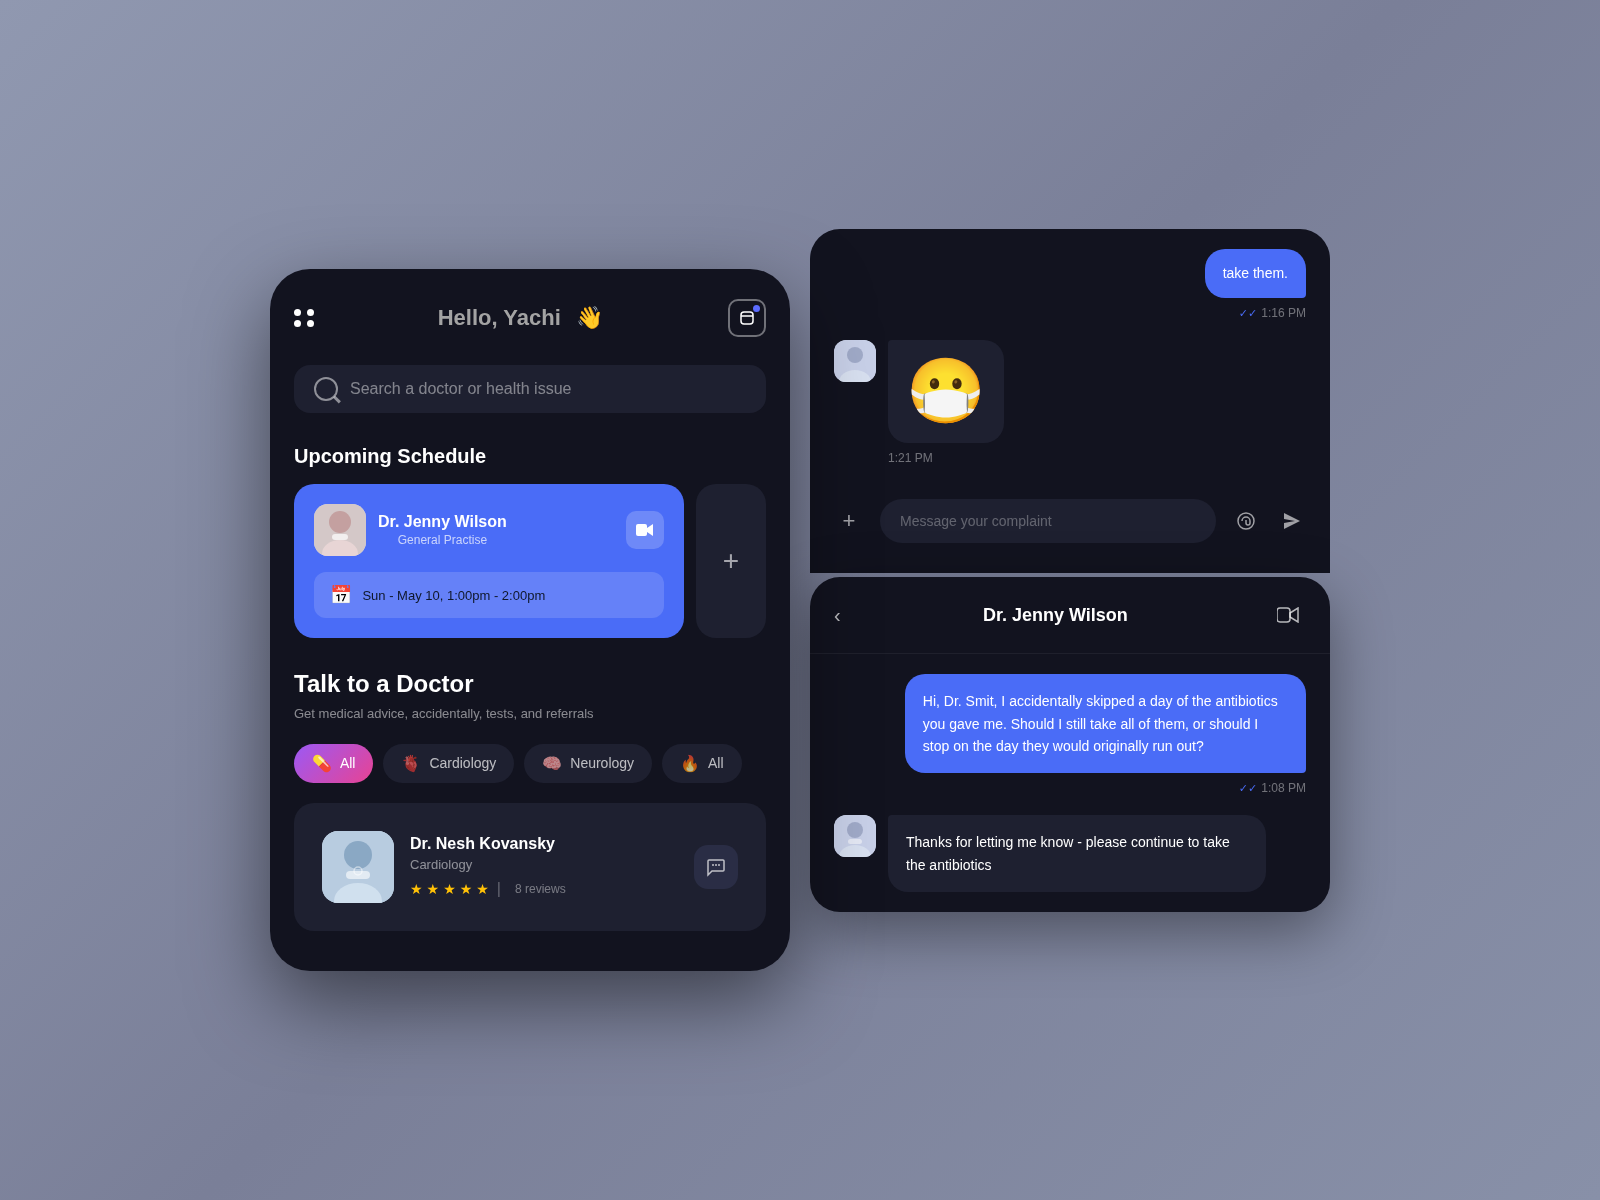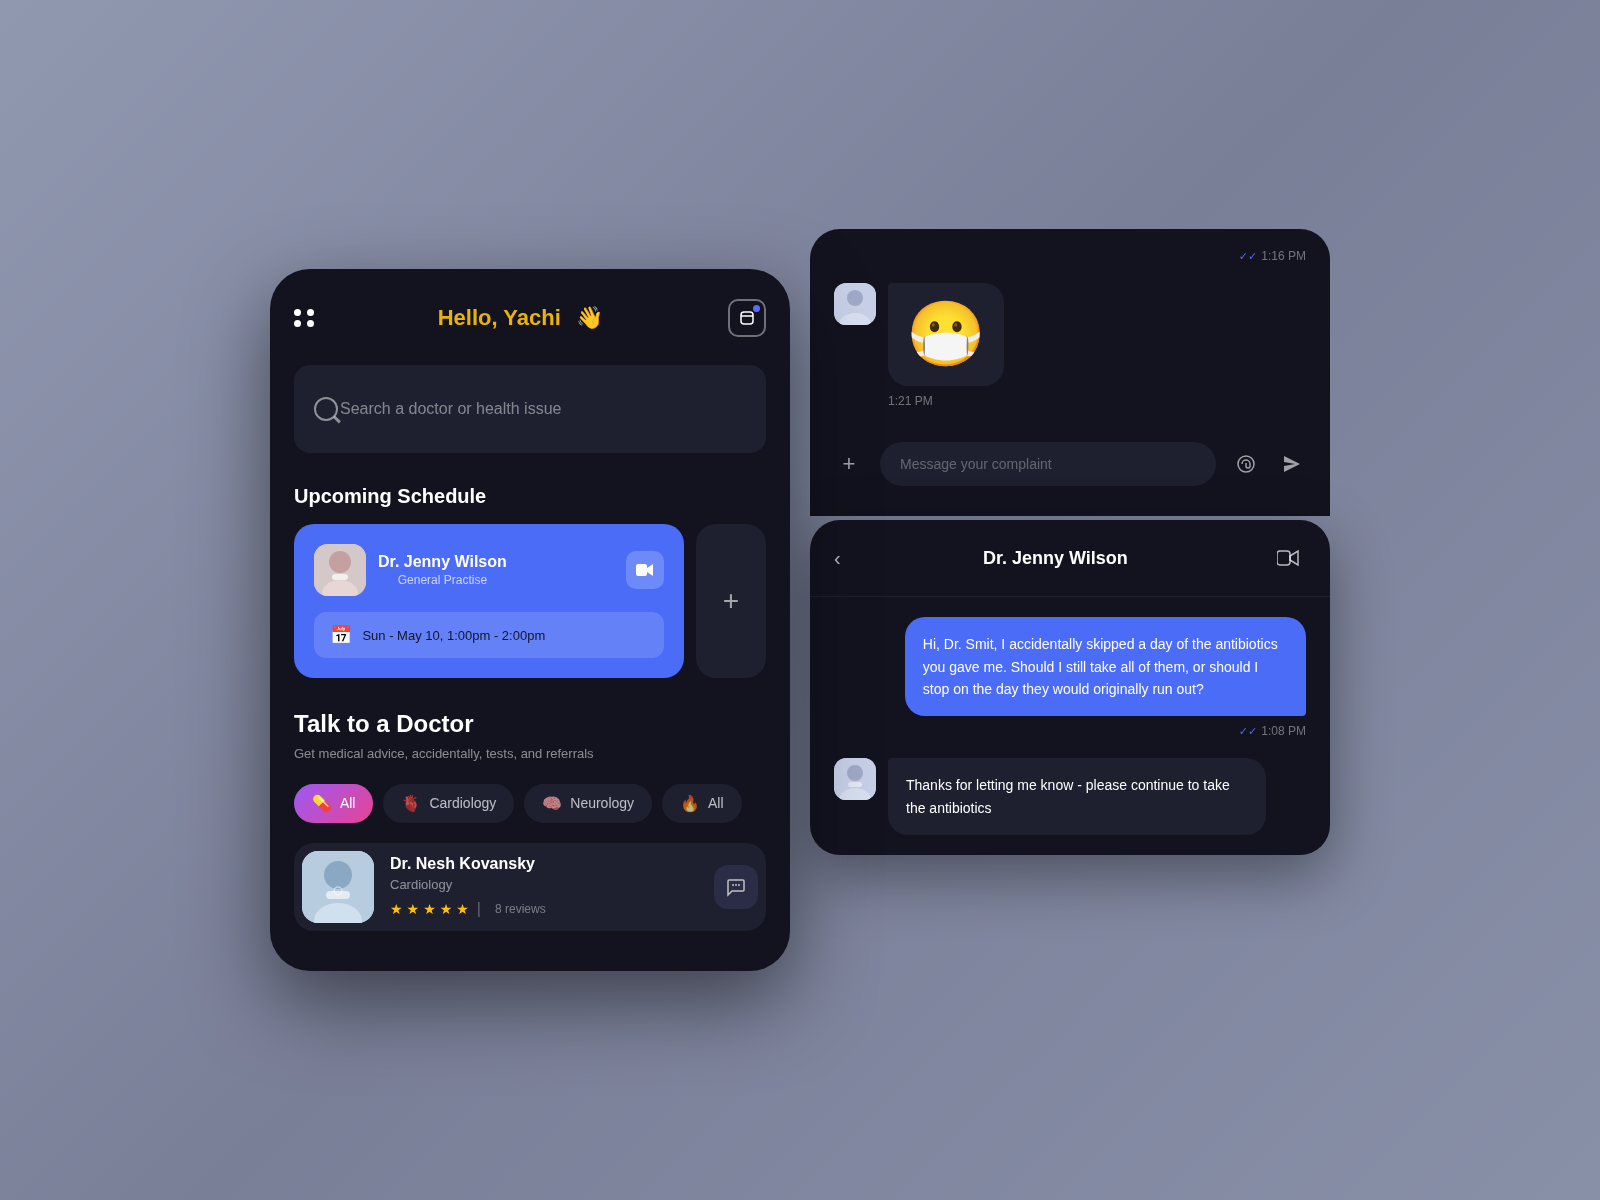--- a/index.html
+++ b/index.html
@@ -59,21 +59,21 @@
       gap: 6px;
     }
     .dot {
       width: 7px;
       height: 7px;
       border-radius: 50%;
       background: #fff;
     }
 
     .greeting {
-      color: #eab308;
+      color: #a3a3a3;
       font-size: 22px;
       font-weight: 600;
       display: flex;
       align-items: center;
       gap: 16px;
     }
 
     .notif-icon {
       width: 38px;
       height: 38px;
@@ -93,24 +93,24 @@
       width: 7px;
       height: 7px;
       background: #5b6bff;
       border-radius: 50%;
     }
 
     
     .search-bar {
       background: #1e2030;
       border-radius: 16px;
-      padding: 32px 20px;
-      display: flex;
-      align-items: center;
-      gap: 2px;
+      padding: 12px 20px;
+      display: flex;
+      align-items: center;
+      gap: 12px;
       margin-bottom: 32px;
     }
     .search-icon-circle {
       width: 24px;
       height: 24px;
       border: 2.5px solid rgba(255,255,255,0.5);
       border-radius: 50%;
       flex-shrink: 0;
       position: relative;
     }
@@ -265,21 +265,21 @@
       color: rgba(255,255,255,0.7);
     }
     .tab-emoji {
       font-size: 16px;
     }
 
     
     .doctor-list-card {
       background: #1e2030;
       border-radius: 20px;
-      padding: 8px;
+      padding: 28px;
       display: flex;
       align-items: center;
       gap: 16px;
     }
     .doctor-list-avatar {
       width: 72px;
       height: 72px;
       border-radius: 16px;
       background: linear-gradient(180deg, #c8d8e8 0%, #a0b8c8 100%);
       flex-shrink: 0;
@@ -689,20 +689,25 @@
       </div>
     </div>
 
   </div>
 
   <div class="right-panels">
 
     <div class="chat-panel-top">
       <div class="chat-messages-area">
 
+        <div class="msg-sent">
+          <div class="msg-sent-bubble">
+            <span>take them.</span>
+          </div>
+        </div>
         <div class="msg-time">
           <span class="check-icon">✓✓</span>
           <span>1:16 PM</span>
         </div>
 
         <div class="msg-received">
           <div class="recv-avatar">
             <svg viewBox="0 0 42 42" width="42" height="42">
               <rect width="42" height="42" rx="12" fill="#c8d0e8"></rect>
               <circle cx="21" cy="15" r="8" fill="#a0aac8"></circle>

